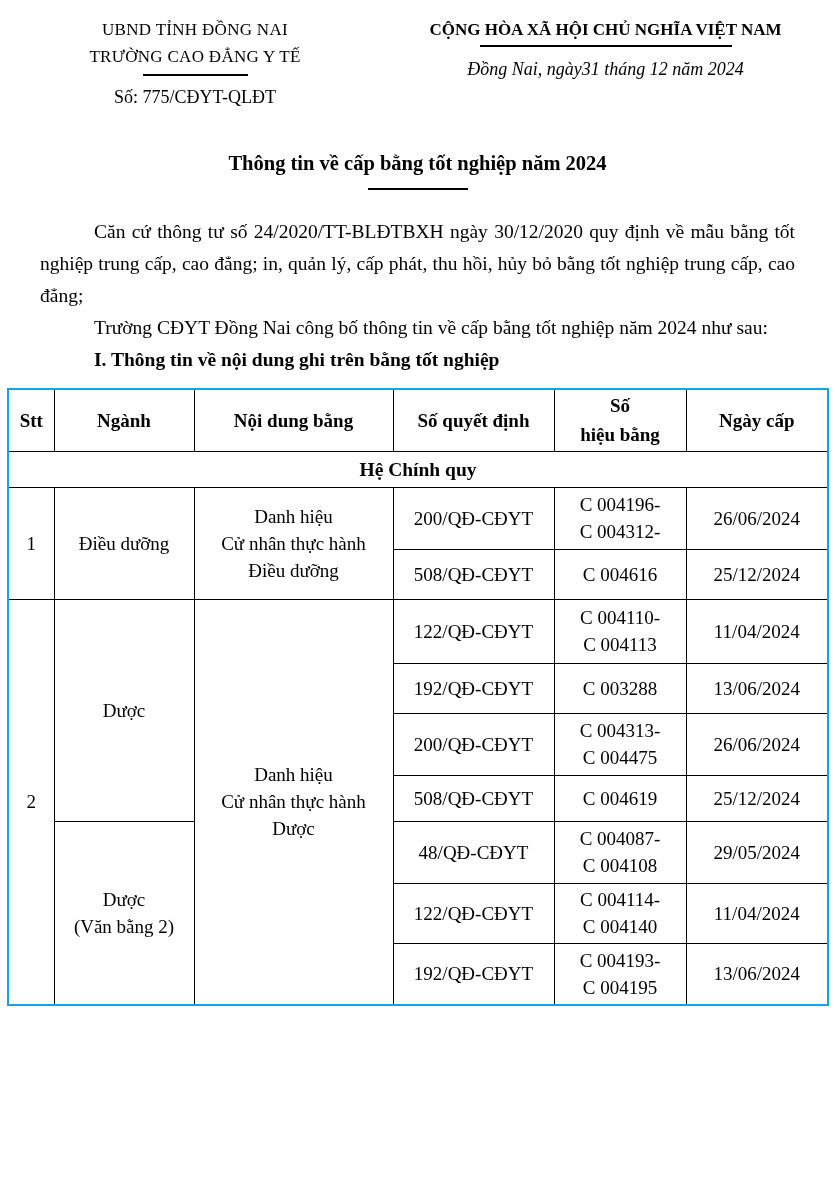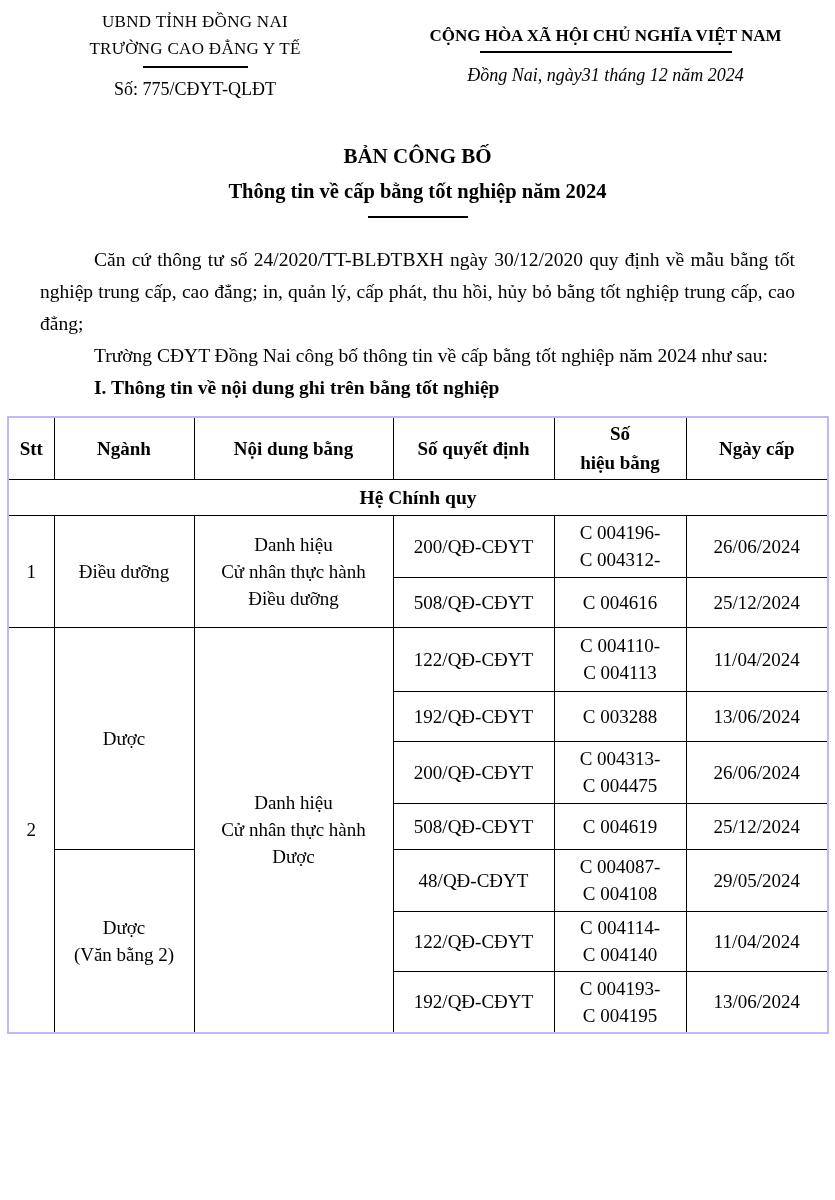--- a/index.html
+++ b/index.html
@@ -7,21 +7,21 @@
     position: relative;
     width: 835px;
     height: 1200px;
     margin: 0 auto;
     background: #ffffff;
     color: #000000;
     font-family: "Liberation Serif", "DejaVu Serif", serif;
     overflow: hidden;
   }
   
-  .doc-header { display: flex; padding-top: 12px; align-items: center; }
+  .doc-header { display: flex; padding-top: 20px; }
   .hdr-left  { width: 390px; text-align: center; }
   .hdr-right { flex: 1; text-align: center; padding-right: 14px; }
   .hdr-org-parent { font-size: 17px; letter-spacing: 0.3px; }
   .hdr-org-name   { font-size: 17px; font-weight: normal; margin-top: 7px; letter-spacing: 0.3px; }
   .rule-short { width: 105px; border-top: 2px solid #000; margin: 7px auto 0; }
   .hdr-doc-number { font-size: 18px; margin-top: 11px; }
   .hdr-motto1 { font-size: 17px; font-weight: bold; }
   .hdr-motto2 { font-size: 18px; font-weight: bold; margin-top: 6px; }
   .rule-motto { width: 252px; border-top: 2px solid #000; margin: 5px auto 0; }
   .hdr-date { font-size: 18px; font-style: italic; margin-top: 12px; }
@@ -45,21 +45,21 @@
     line-height: 32px;
     font-weight: bold;
     text-indent: 54px;
   }
   
   table.grad-table {
     border-collapse: collapse;
     table-layout: fixed;
     width: 820px;
     margin: 12px 0 0 7px;
-    border: 2px solid #c4b5fd;
+    border: 2px solid #0ea5e9;
   }
   .grad-table th, .grad-table td {
     border: 1.5px solid #000;
     text-align: center;
     vertical-align: middle;
     padding: 1px 3px;
     font-size: 19px;
     overflow: hidden;
   }
   .grad-table th { font-weight: bold; line-height: 29px; white-space: pre-line; }
@@ -81,21 +81,20 @@
       <div class="hdr-doc-number">Số: 775/CĐYT-QLĐT</div>
     </div>
     <div class="hdr-right">
       <div class="hdr-motto1">CỘNG HÒA XÃ HỘI CHỦ NGHĨA VIỆT NAM</div>
       <div class="rule-motto"></div>
       <div class="hdr-date">Đồng Nai, ngày31 tháng 12 năm 2024</div>
     </div>
   </div>
 
   <div class="doc-title">
-    <div class="title-main">BẢN CÔNG BỐ</div>
     <div class="title-sub">Thông tin về cấp bằng tốt nghiệp năm 2024</div>
     <div class="rule-title"></div>
   </div>
 
   <div class="doc-body">
     <p class="body-par">Căn cứ thông tư số 24/2020/TT-BLĐTBXH ngày 30/12/2020 quy định về mẫu bằng tốt nghiệp trung cấp, cao đẳng; in, quản lý, cấp phát, thu hồi, hủy bỏ bằng tốt nghiệp trung cấp, cao đẳng;</p>
     <p class="body-par">Trường CĐYT Đồng Nai công bố thông tin về cấp bằng tốt nghiệp năm 2024 như sau:</p>
     <p class="body-heading">I. Thông tin về nội dung ghi trên bằng tốt nghiệp</p>
   </div>
 

